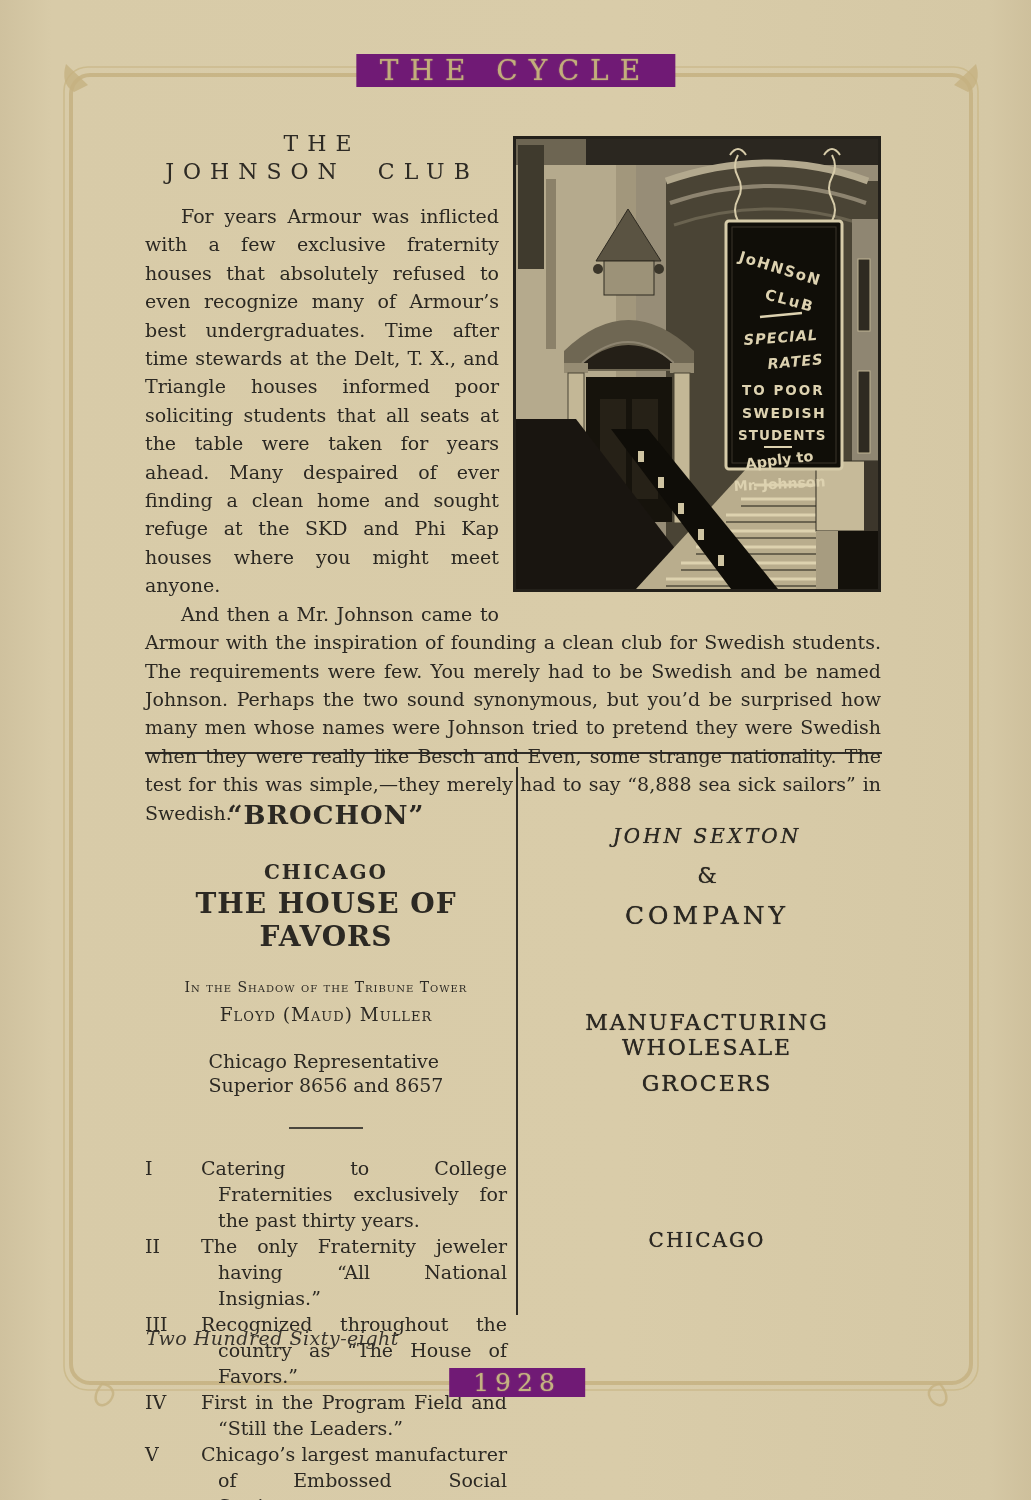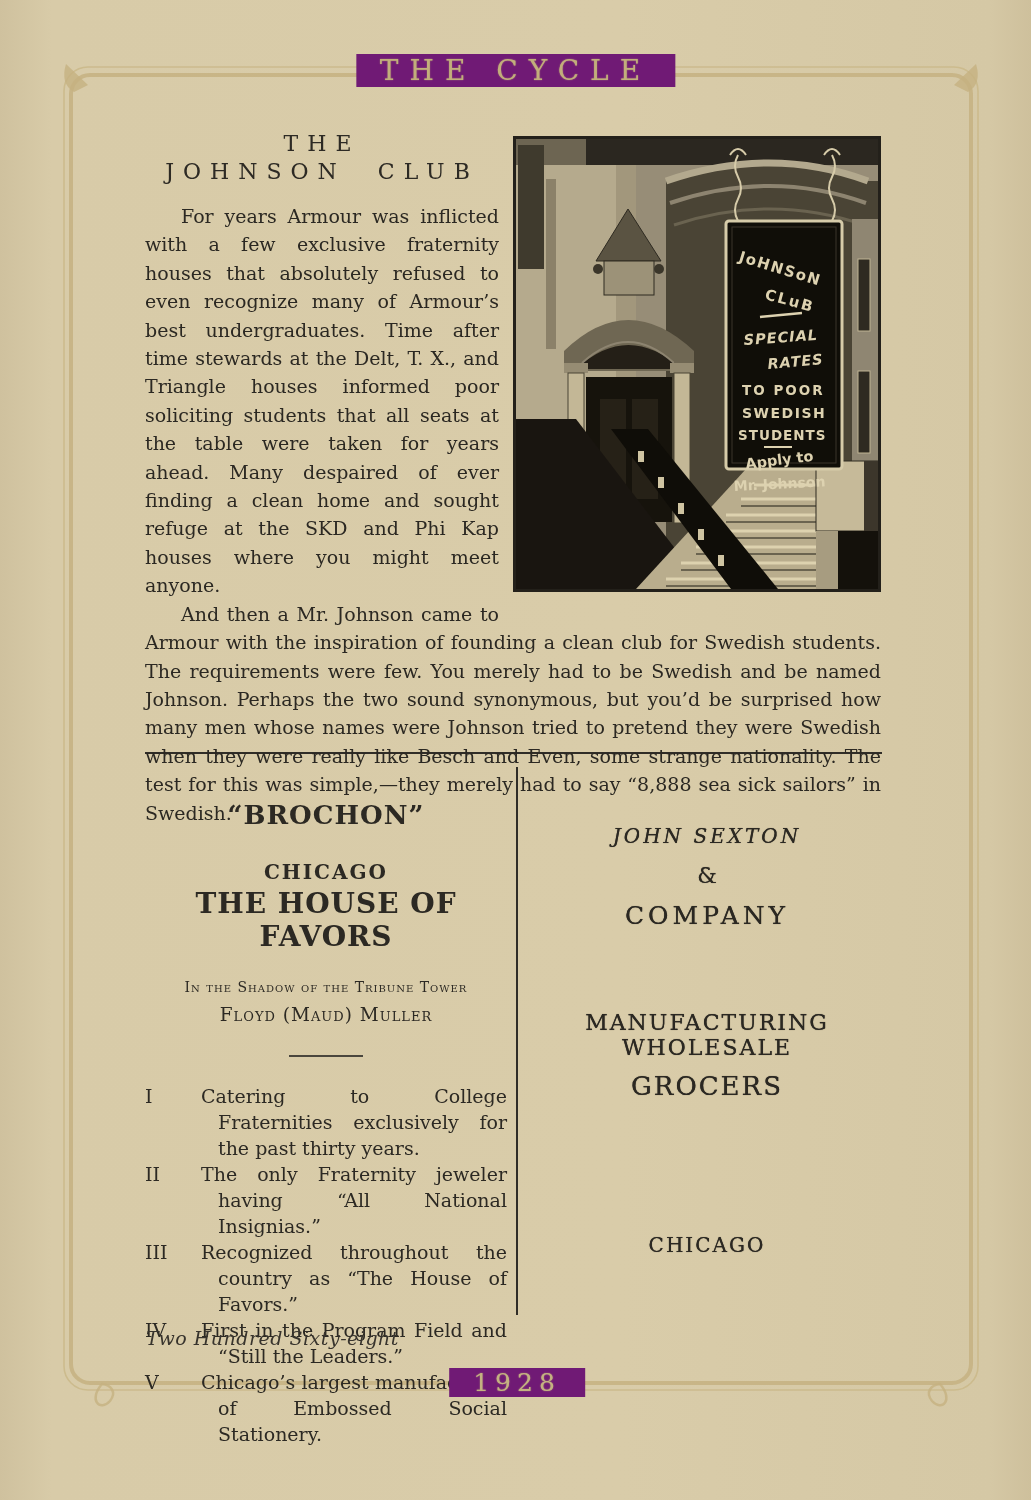--- a/index.html
+++ b/index.html
@@ -60,21 +60,21 @@
   .b-num{width:56px;flex:none;}
   .b-itext{flex:1;text-align:justify;padding-left:17px;text-indent:-17px;}
   
   #sexton{left:534px;top:780px;width:346px;text-align:center;color:#2b2822;}
   .s-line{text-shadow:0 0 .7px #2b2822;}
   .s-name{font-size:20px;letter-spacing:3px;margin-top:44px;font-style:italic;}
   .s-amp{font-size:22px;margin-top:15px;}
   .s-company{font-size:25px;letter-spacing:4px;margin-top:13px;}
   .s-mfg{font-size:22px;letter-spacing:2px;margin-top:80px;}
   .s-whole{font-size:22px;letter-spacing:2px;}
-  .s-groc{font-size:26px;letter-spacing:2px;margin-top:11px;}
+  .s-groc{font-size:22px;letter-spacing:2px;margin-top:11px;}
   .s-city{font-size:20px;letter-spacing:2px;margin-top:132px;}
   
   #page-number{left:146px;top:1327px;font-style:italic;font-size:19px;color:#38342d;letter-spacing:.5px;}
   
   .sign-txt{font-family:"DejaVu Sans", sans-serif;font-weight:bold;fill:#ddd2b0;}
 </style>
 </head>
 <body>
 
 <svg class="abs" style="left:0;top:0;z-index:0;" width="1031" height="1500" viewBox="0 0 1031 1500">
@@ -172,20 +172,26 @@
 
 <div id="h-divider" class="abs"></div>
 <div id="v-divider" class="abs"></div>
 
 <div id="brochon" class="abs">
   <div class="c b-title">“BROCHON”</div>
   <div class="c b-city">CHICAGO</div>
   <div class="c b-house">THE HOUSE OF FAVORS</div>
   <div class="c b-shadow">In the Shadow of the Tribune Tower</div>
   <div class="c b-floyd">Floyd (Maud) Muller</div>
+  <div class="b-rep">
+    <div class="b-rep-inner">
+      <div>Chicago Representative</div>
+      <div>Superior 8656 and 8657</div>
+    </div>
+  </div>
   <div class="b-rule"></div>
   <div>
     <div class="b-row">
         <span class="b-num">I</span>
         <span class="b-itext">Catering to College Fraternities exclusively for the past thirty years.</span>
       </div>
     <div class="b-row">
         <span class="b-num">II</span>
         <span class="b-itext">The only Fraternity jeweler having “All National Insignias.”</span>
       </div>

